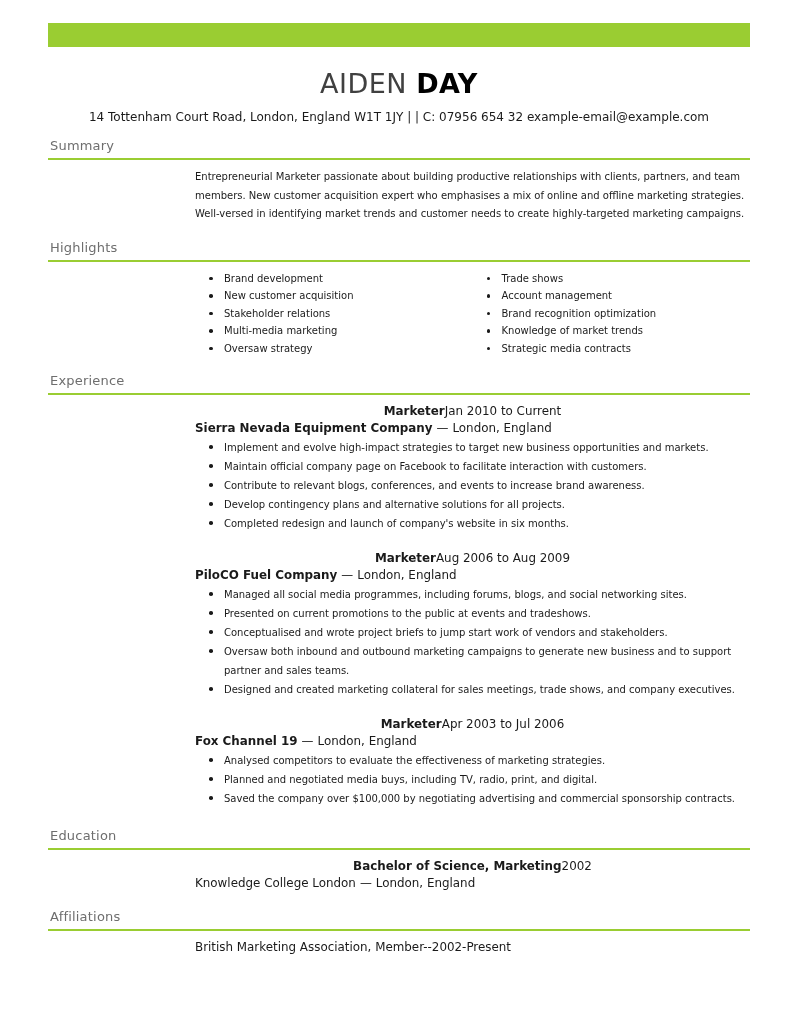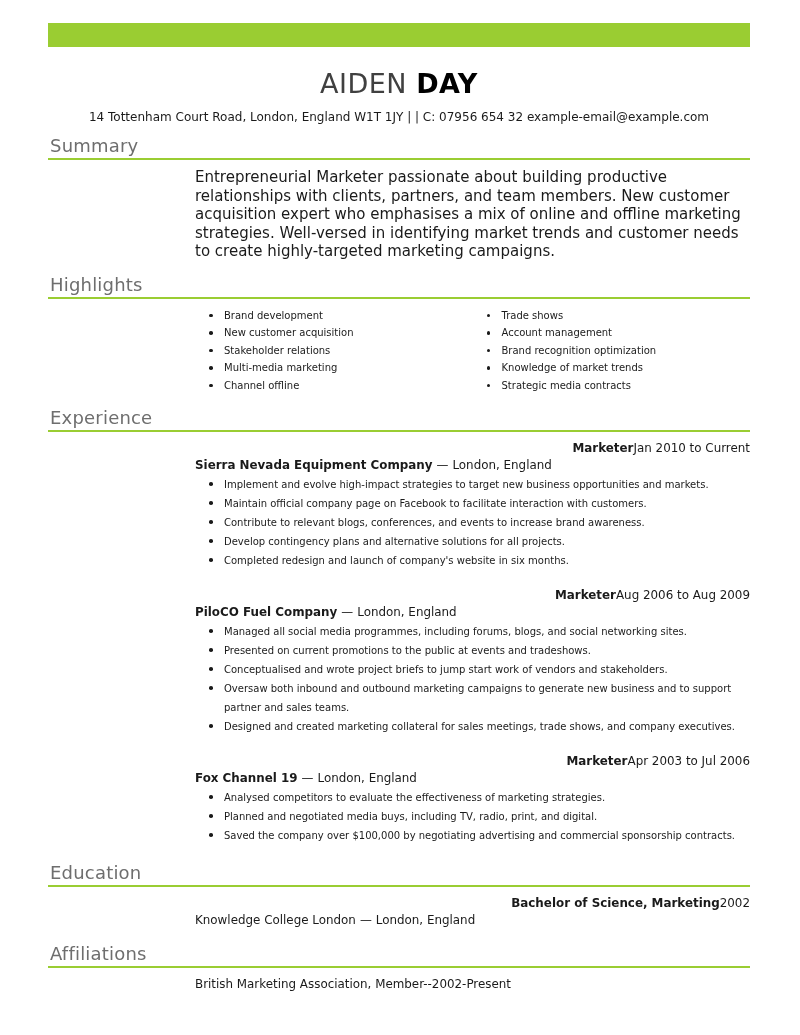--- a/index.html
+++ b/index.html
@@ -68,21 +68,21 @@
     position: absolute;
     left: 48px;
     top: 136px;
     width: 702px;
   }
 
   .section {
     margin: 0;
   }
   .section-title {
-    font-size: 18px;
+    font-size: 13px;
     color: #6e6e6e;
     font-weight: 400;
     line-height: 20px;
     padding: 0 0 2px 2px;
     margin: 0;
     letter-spacing: 0.2px;
   }
   .rule {
     height: 2px;
     background: #9acd32;
@@ -90,21 +90,21 @@
     margin: 0 0 8px 0;
   }
 
   
   .block {
     margin-left: 147px;
     width: 555px;
   }
 
   .summary-text {
-    font-size: 15px;
+    font-size: 10px;
     line-height: 18.5px;
     color: #1a1a1a;
     text-align: left;
   }
 
   
   .highlights-cols {
     display: flex;
     margin-left: 147px;
     width: 555px;
@@ -138,21 +138,21 @@
   
   .entry {
     margin-left: 147px;
     width: 555px;
   }
   .entry + .entry {
     margin-top: 17px;
   }
   .entry-top {
     display: flex;
-    justify-content: flex-end;
+    justify-content: center;
     align-items: baseline;
   }
   .job-title {
     font-size: 11.9px;
     font-weight: 700;
     line-height: 17px;
     color: #1a1a1a;
   }
   .job-date {
     font-size: 11.9px;
@@ -218,21 +218,21 @@
     <div class="section">
       <div class="section-title">Highlights</div>
       <div class="rule"></div>
       <div class="highlights-cols">
         <div class="hl-col">
           <ul class="bullets">
             <li>Brand development</li>
             <li>New customer acquisition</li>
             <li>Stakeholder relations</li>
             <li>Multi-media marketing</li>
-            <li>Channel offline</li>
+            <li>Oversaw strategy</li>
           </ul>
         </div>
         <div class="hl-col">
           <ul class="bullets">
             <li>Trade shows</li>
             <li>Account management</li>
             <li>Brand recognition optimization</li>
             <li>Knowledge of market trends</li>
             <li>Strategic media contracts</li>
           </ul>

